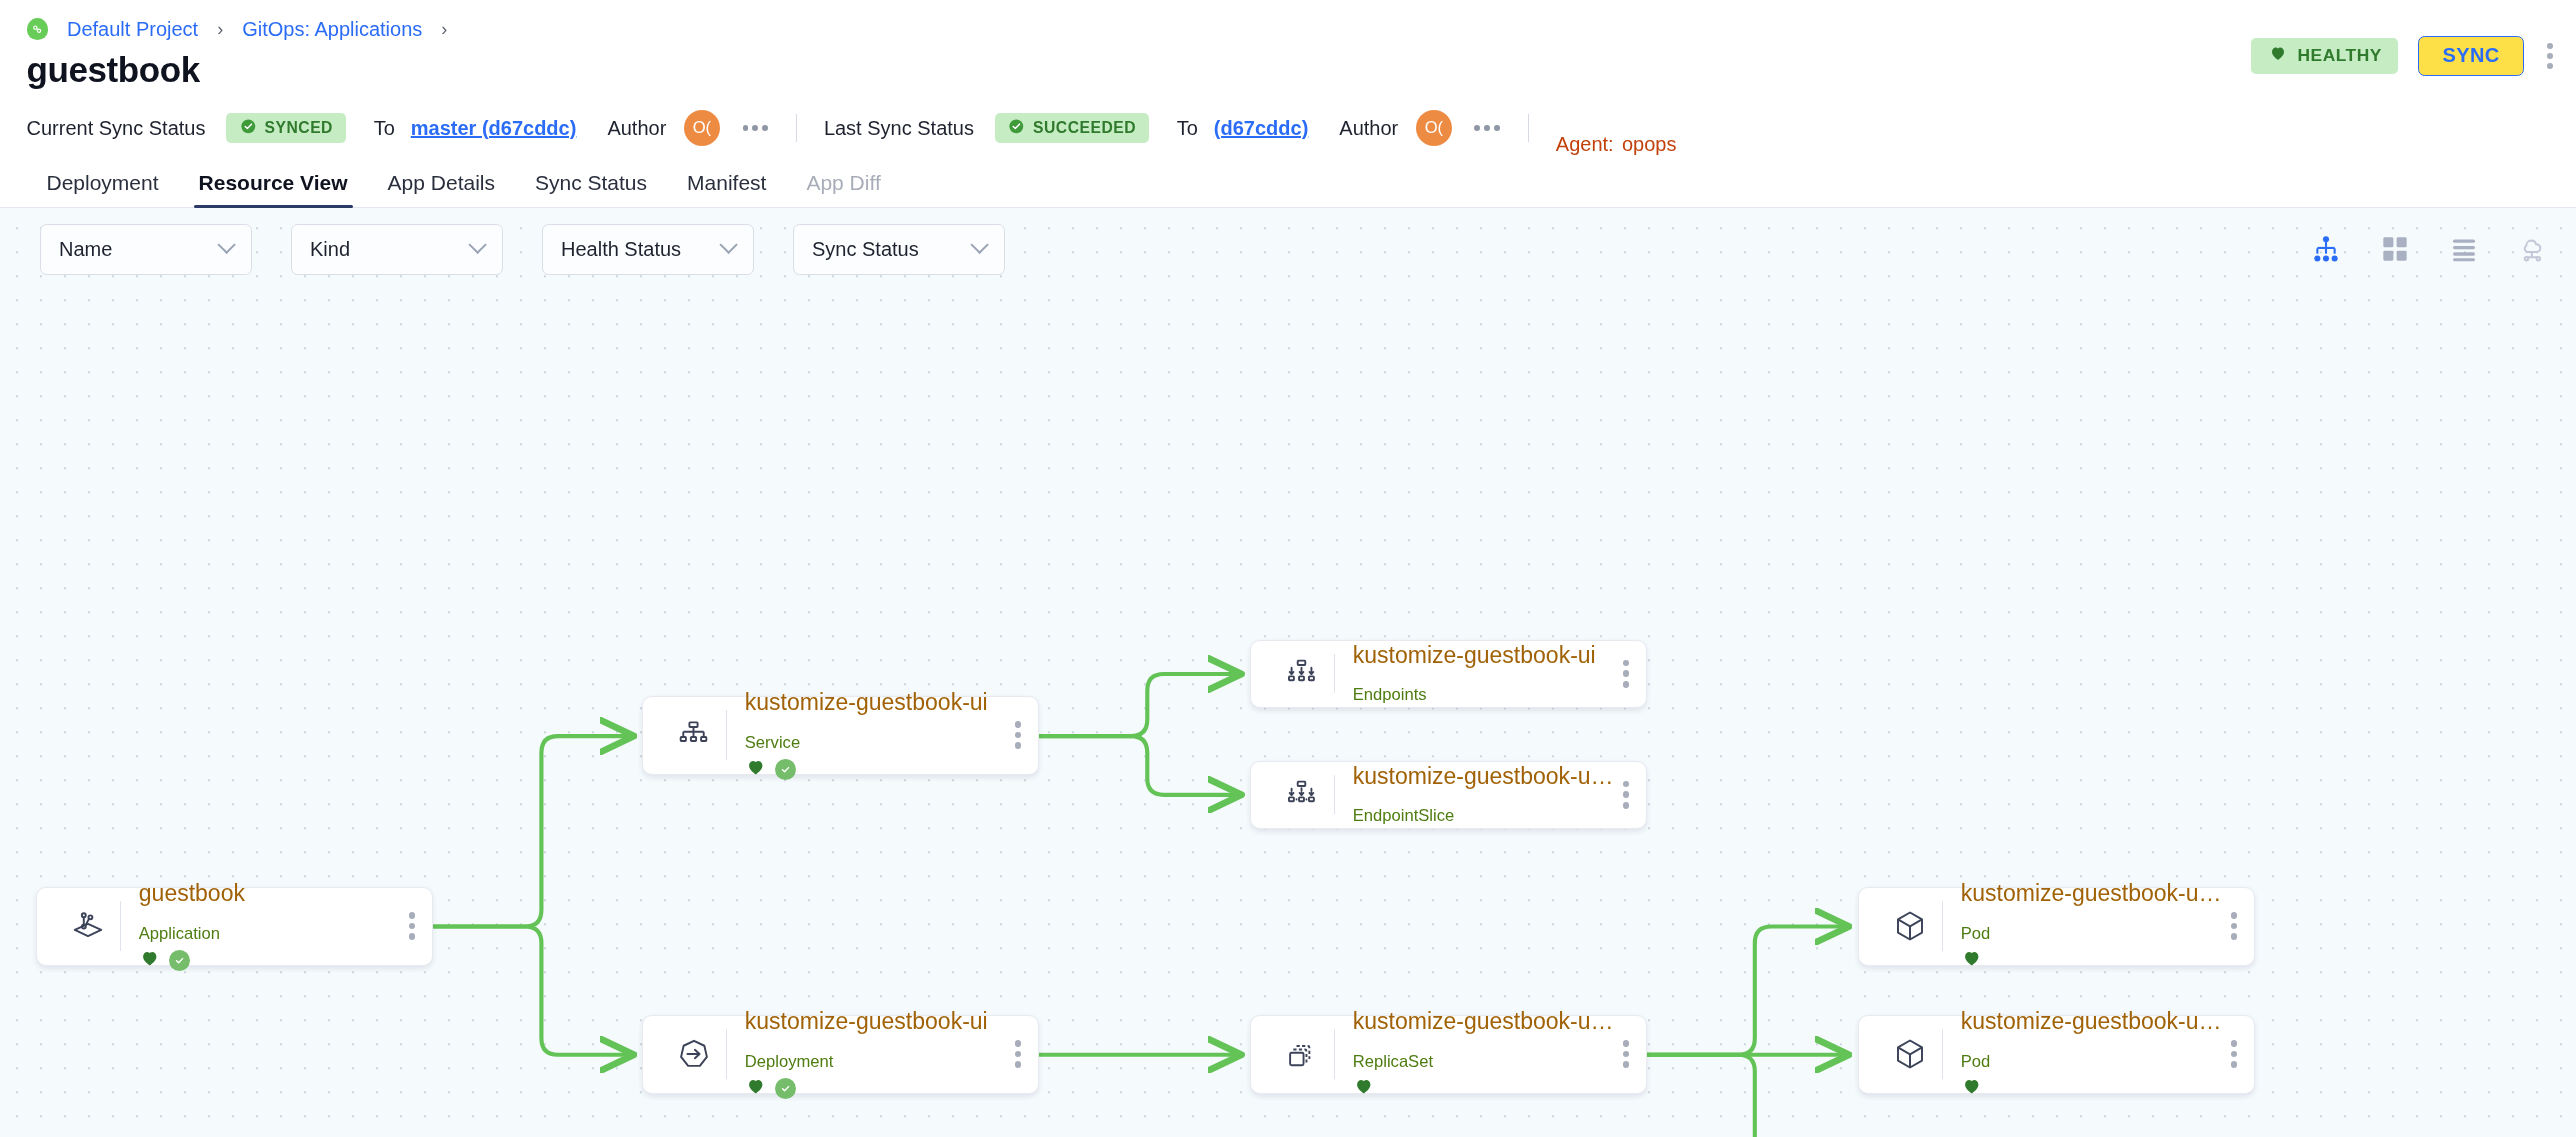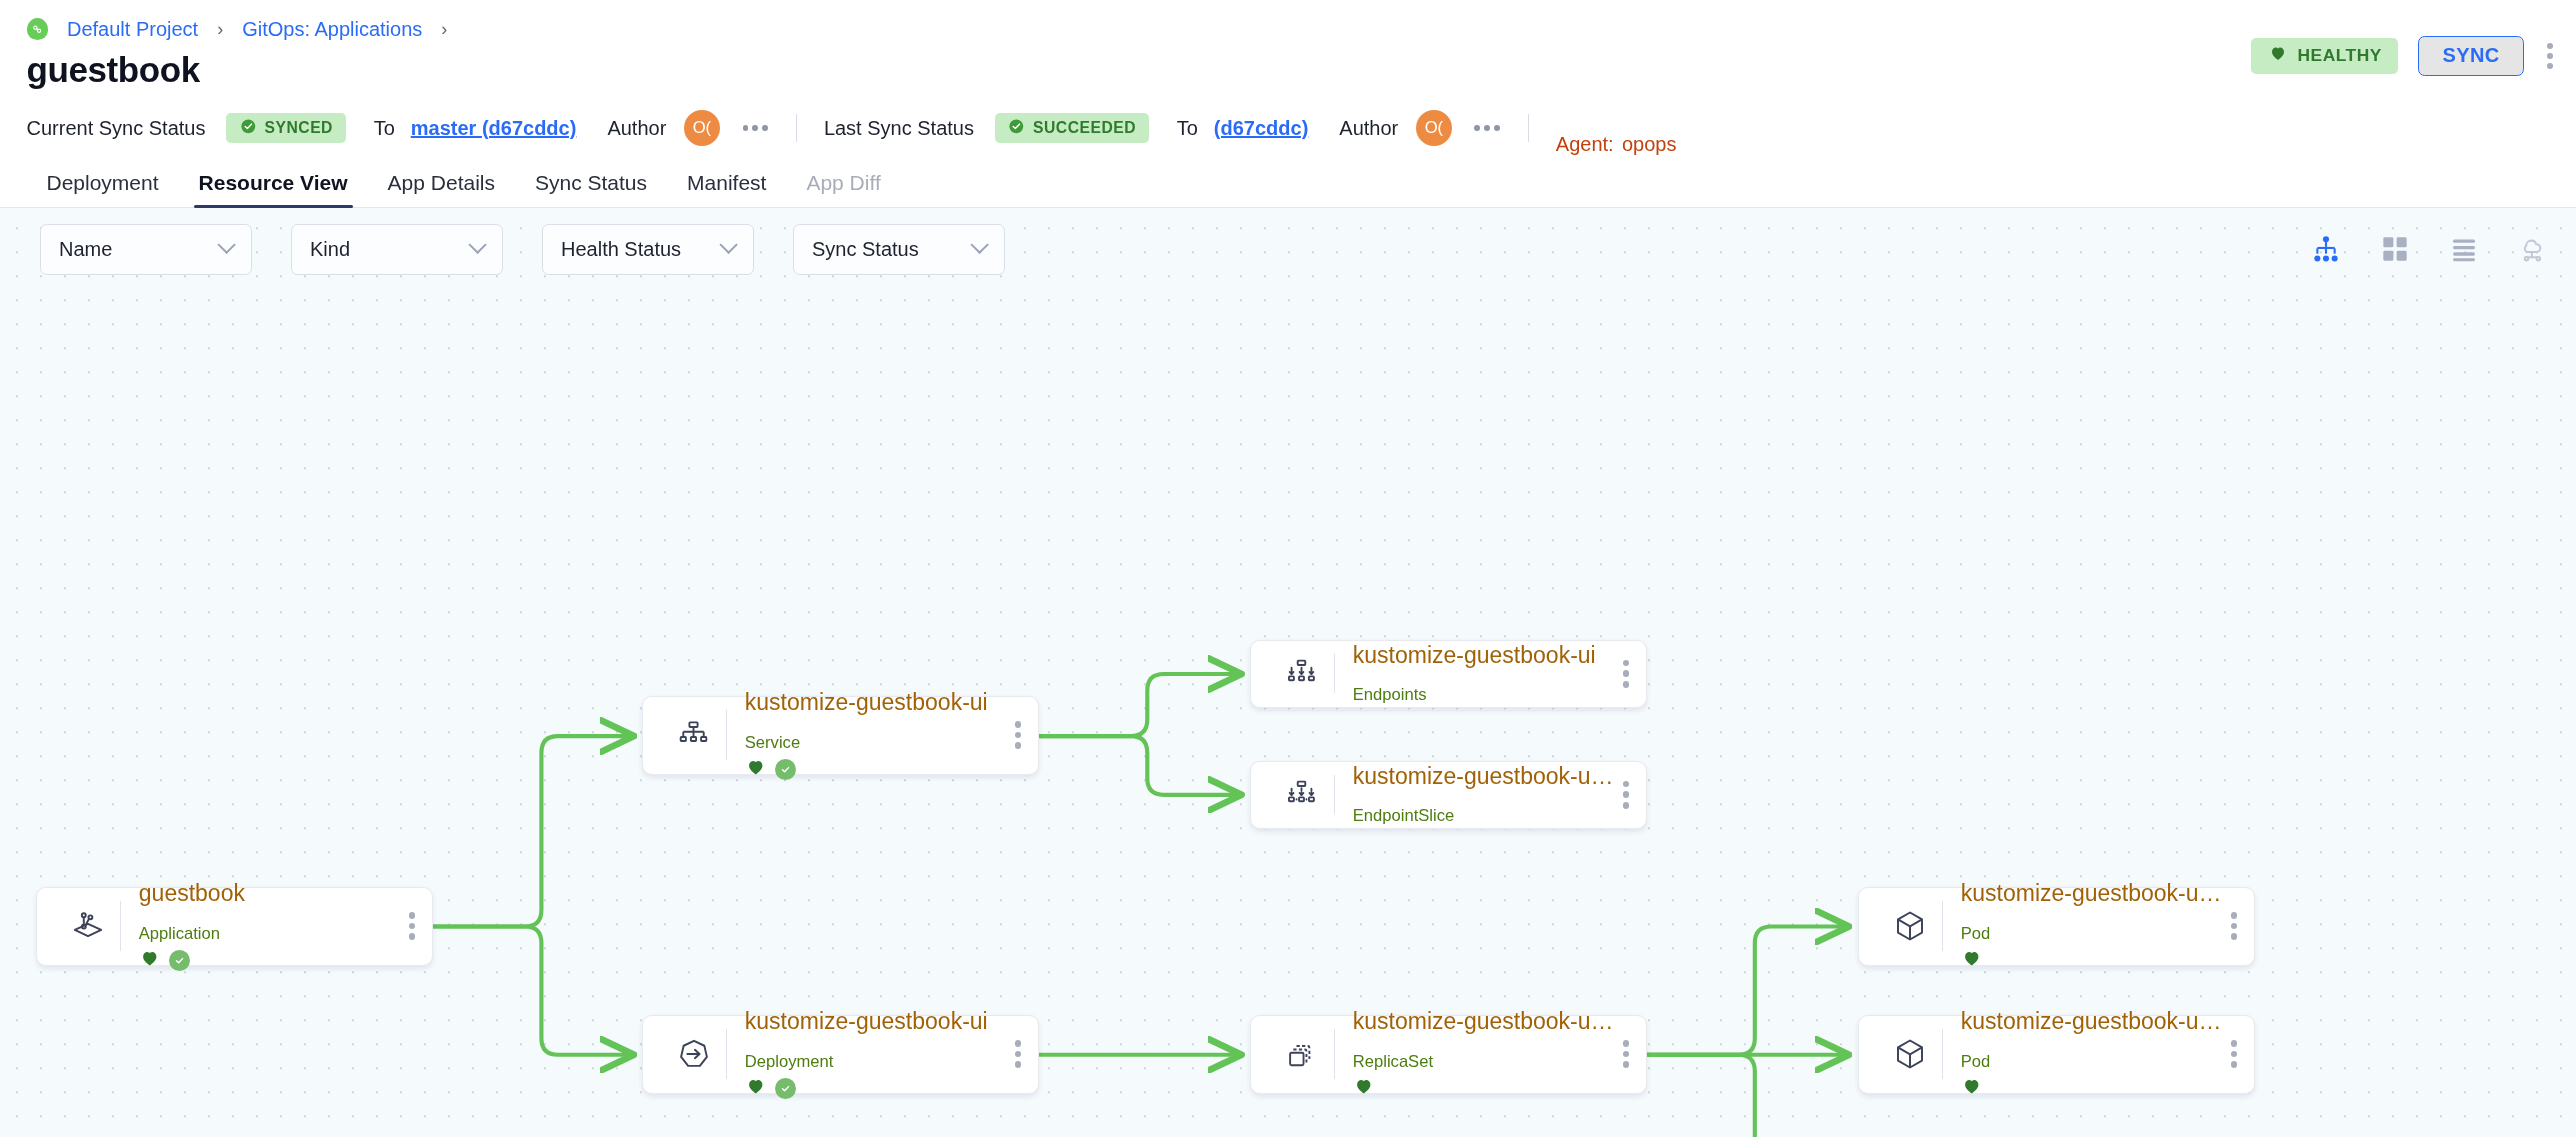--- a/index.html
+++ b/index.html
@@ -39,21 +39,21 @@
     position: absolute; right: 20px; top: 36px;
     display: flex; align-items: center; gap: 20px;
   }
   .pill-healthy {
     display: flex; align-items: center; gap: 10px;
     background: #c6ecc3; color: #2f7a2c;
     border-radius: 5px; padding: 6.6px 16.6px;
     font-size: 17.4px; font-weight: bold; letter-spacing: 0.5px;
   }
   .btn-sync {
-    border: 1.7px solid #2b6cf6; color: #2b6cf6; background: #e5e5e5;
+    border: 1.7px solid #2b6cf6; color: #2b6cf6; background: #fde047;
     border-radius: 6.6px; padding: 7.4px 23px;
     font-size: 20px; font-weight: bold; letter-spacing: 0.4px;
     cursor: pointer; font-family: inherit;
   }
   .kebab { display: flex; flex-direction: column; gap: 4.1px; cursor: pointer; padding: 3.3px; }
   .kebab span { width: 5.8px; height: 5.8px; border-radius: 50%; background: #a7adba; display:block; }
 
   
   .status-strip {
     display: flex; align-items: center;

